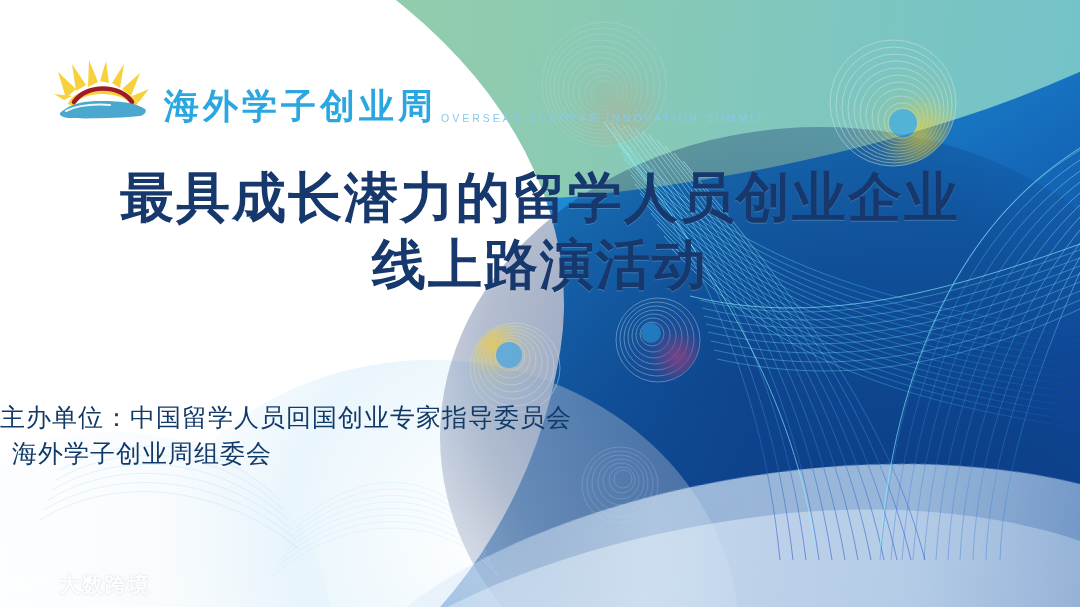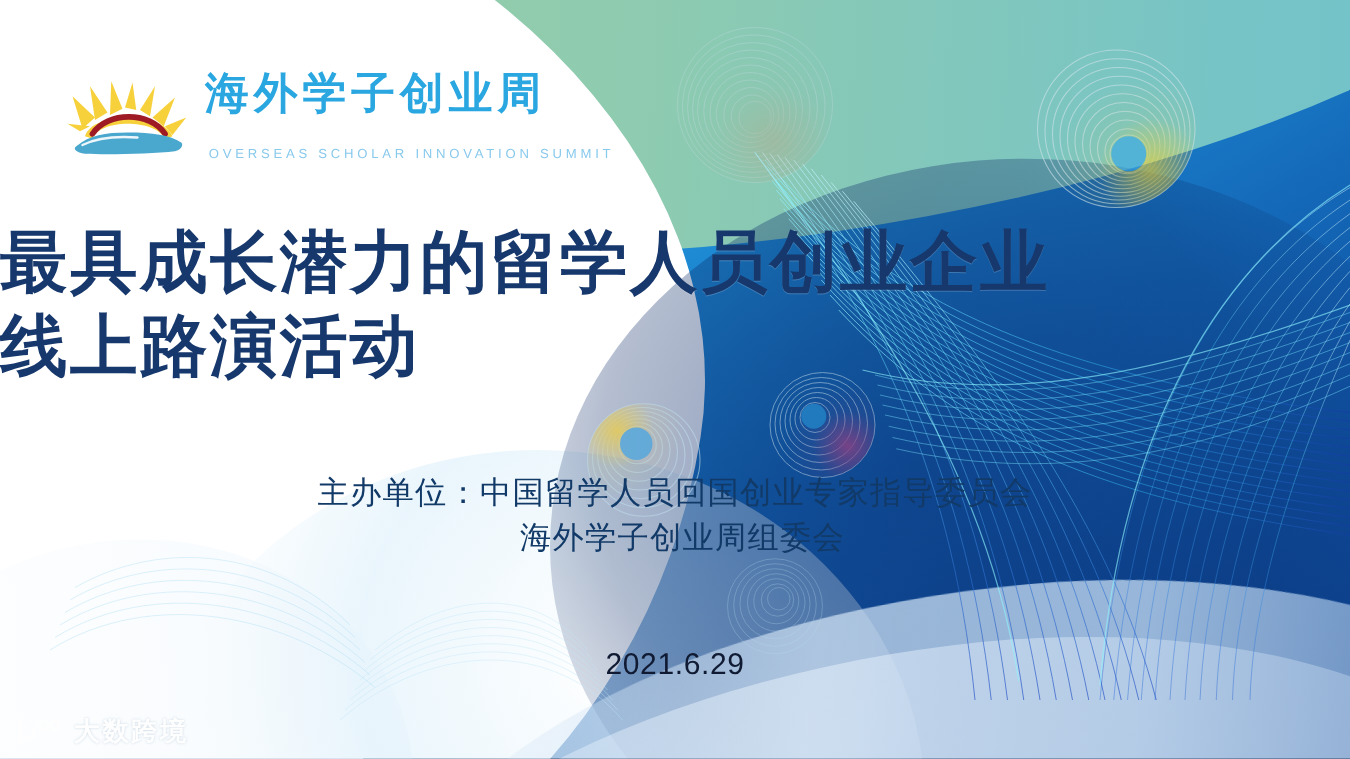--- a/index.html
+++ b/index.html
@@ -89,48 +89,48 @@
     border-radius:50%;
     background:radial-gradient(circle at 40% 40%, rgba(10,44,110,.55) 0%, rgba(9,40,100,.30) 45%, rgba(9,40,100,0) 70%);
   }
 
   
   .deco-svg{position:absolute;inset:0;width:1080px;height:607px;}
 
   
   .logo{position:absolute;left:52px;top:58px;display:flex;align-items:flex-end;gap:10px;}
   .logo-mark{width:102px;height:68px;flex:0 0 auto;}
-  .logo-text{display:flex;flex-direction:column;gap:1px;padding-bottom:2px;}
+  .logo-text{display:flex;flex-direction:row;gap:1px;padding-bottom:2px;}
   .logo-cn{
     font-size:35px;font-weight:bold;color:#2aa7e0;letter-spacing:4px;
     line-height:1;white-space:nowrap;
     font-family:"DejaVu Sans","Liberation Sans",sans-serif;
   }
   .logo-en{
     font-size:10.5px;color:#88c9ec;letter-spacing:3.0px;white-space:nowrap;
     line-height:1;padding-left:3px;margin-top:24px;
   }
 
   
-  .title-block{position:absolute;left:0;right:0;top:178px;text-align:left;}
+  .title-block{position:absolute;left:0;right:0;top:166px;text-align:center;}
   .title-line{
     font-family:"DejaVu Serif","Liberation Serif",serif;
     font-weight:bold;color:#17386c;font-size:54px;line-height:1.17;
     letter-spacing:2px;white-space:nowrap;
     text-shadow:0 1px 0 rgba(255,255,255,.18);
   }
   .title-line.l2{margin-top:4px;}
 
-  .subtitle-block{position:absolute;left:0;right:0;top:376px;text-align:center;}
+  .subtitle-block{position:absolute;left:0;right:0;top:400px;text-align:left;}
   .sub-line{
     font-family:"DejaVu Serif","Liberation Serif",serif;
     color:#123a68;font-size:25px;line-height:1.45;white-space:nowrap;
     letter-spacing:1px;
   }
-  .sub-line.l2{padding-left:12px;}
+  .sub-line.l2{padding-left:12px;font-family:Liberation Serif, serif;}
 
   .date-line{
     position:absolute;left:0;right:0;top:518px;text-align:center;
     font-family:"Liberation Sans",sans-serif;
     font-size:24px;color:#101b33;letter-spacing:.5px;
   }
 
   
   .watermark{
     position:absolute;left:10px;bottom:8px;display:flex;align-items:center;gap:5px;
@@ -387,21 +387,20 @@
   <div class="title-block">
     <div class="title-line l1">最具成长潜力的留学人员创业企业</div>
     <div class="title-line l2">线上路演活动</div>
   </div>
 
   <div class="subtitle-block">
     <div class="sub-line l1">主办单位：中国留学人员回国创业专家指导委员会</div>
     <div class="sub-line l2">海外学子创业周组委会</div>
   </div>
 
-  <div class="date-line">2021.6.29</div>
 
   <div class="watermark">
     <svg class="wm-mark" viewBox="0 0 44 24">
       <path d="M6 3 L6 21" stroke="#ffffff" stroke-width="2.4" stroke-linecap="round" fill="none"></path>
       <path d="M18 9 C 18 16, 13 20, 9 18 C 5 16, 6 10, 10 9" stroke="#ffffff" stroke-width="2.4" fill="none" stroke-linecap="round"></path>
       <circle cx="25" cy="7" r="3.4" fill="none" stroke="#ffffff" stroke-width="2.1"></circle>
       <circle cx="34" cy="7" r="3.4" fill="none" stroke="#ffffff" stroke-width="2.1"></circle>
     </svg>
     <div class="wm-text">大数跨境</div>
   </div>

